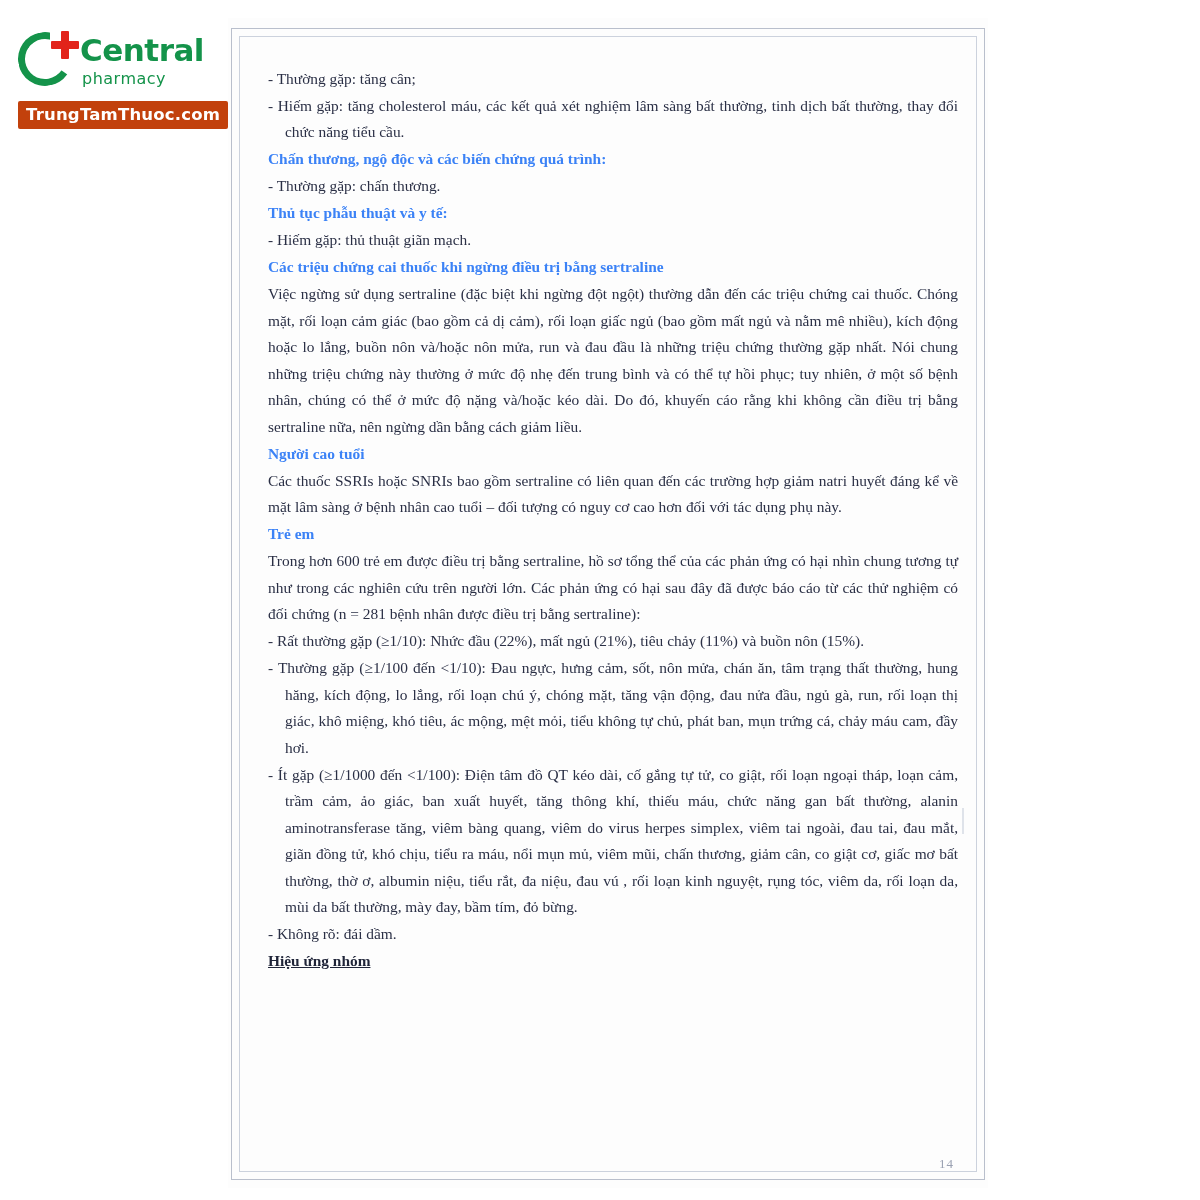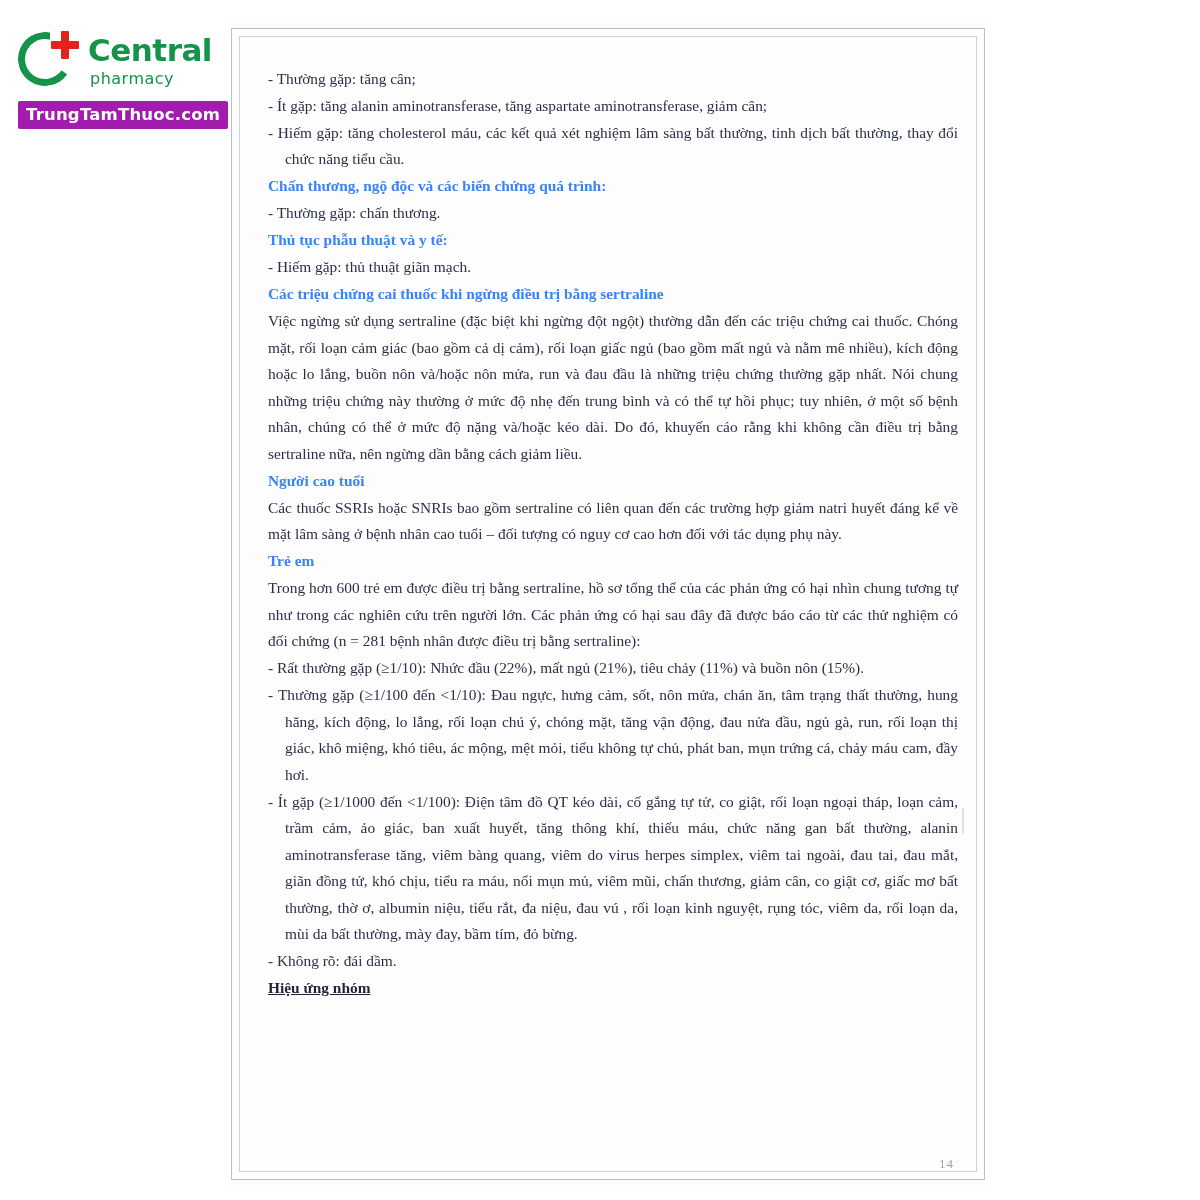--- a/index.html
+++ b/index.html
@@ -19,21 +19,20 @@
   .brand {
     position: absolute;
     left: 18px;
     top: 30px;
     width: 210px;
     z-index: 5;
   }
   .brand-row {
     display: flex;
     align-items: center;
-    gap: 8px;
   }
   .brand-mark {
     width: 62px;
     height: 62px;
     position: relative;
     flex: 0 0 auto;
   }
   .brand-mark .c-ring {
     position: absolute;
     left: 0; top: 2px;
@@ -86,21 +85,21 @@
   .brand-sub {
     font-family: "DejaVu Sans", sans-serif;
     font-size: 16px;
     color: #14934a;
     margin-top: 5px;
     margin-left: 2px;
     letter-spacing: 0.5px;
   }
   .brand-bar {
     margin-top: 9px;
-    background: #a21caf;
+    background: #c2410c;
     color: #ffffff;
     font-family: "DejaVu Sans", sans-serif;
     font-weight: bold;
     font-size: 16.5px;
     padding: 4px 8px 5px 8px;
     display: inline-block;
     border-radius: 2px;
     letter-spacing: 0.2px;
   }
 
@@ -206,21 +205,20 @@
   <div class="brand-bar">TrungTamThuoc.com</div>
 </div>
 
 <div class="page">
   <div class="page-frame-outer"></div>
   <div class="page-frame-inner"></div>
   <div class="speckle"></div>
 
   <div class="content" id="doc-content">
       <p class="hang">- Thường gặp: tăng cân;</p>
-      <p class="hang">- Ít gặp: tăng alanin aminotransferase, tăng aspartate aminotransferase, giảm cân;</p>
       <p class="hang">- Hiếm gặp: tăng cholesterol máu, các kết quả xét nghiệm lâm sàng bất thường, tinh dịch bất thường, thay đổi chức năng tiểu cầu.</p>
       <p class="heading">Chấn thương, ngộ độc và các biến chứng quá trình:</p>
       <p class="hang">- Thường gặp: chấn thương.</p>
       <p class="heading">Thủ tục phẫu thuật và y tế:</p>
       <p class="hang">- Hiếm gặp: thủ thuật giãn mạch.</p>
       <p class="heading">Các triệu chứng cai thuốc khi ngừng điều trị bằng sertraline</p>
       <p class="para">Việc ngừng sử dụng sertraline (đặc biệt khi ngừng đột ngột) thường dẫn đến các triệu chứng cai thuốc. Chóng mặt, rối loạn cảm giác (bao gồm cả dị cảm), rối loạn giấc ngủ (bao gồm mất ngủ và nằm mê nhiều), kích động hoặc lo lắng, buồn nôn và/hoặc nôn mửa, run và đau đầu là những triệu chứng thường gặp nhất. Nói chung những triệu chứng này thường ở mức độ nhẹ đến trung bình và có thể tự hồi phục; tuy nhiên, ở một số bệnh nhân, chúng có thể ở mức độ nặng và/hoặc kéo dài. Do đó, khuyến cáo rằng khi không cần điều trị bằng sertraline nữa, nên ngừng dần bằng cách giảm liều.</p>
       <p class="heading">Người cao tuổi</p>
       <p class="para">Các thuốc SSRIs hoặc SNRIs bao gồm sertraline có liên quan đến các trường hợp giảm natri huyết đáng kể về mặt lâm sàng ở bệnh nhân cao tuổi – đối tượng có nguy cơ cao hơn đối với tác dụng phụ này.</p>
       <p class="heading">Trẻ em</p>

